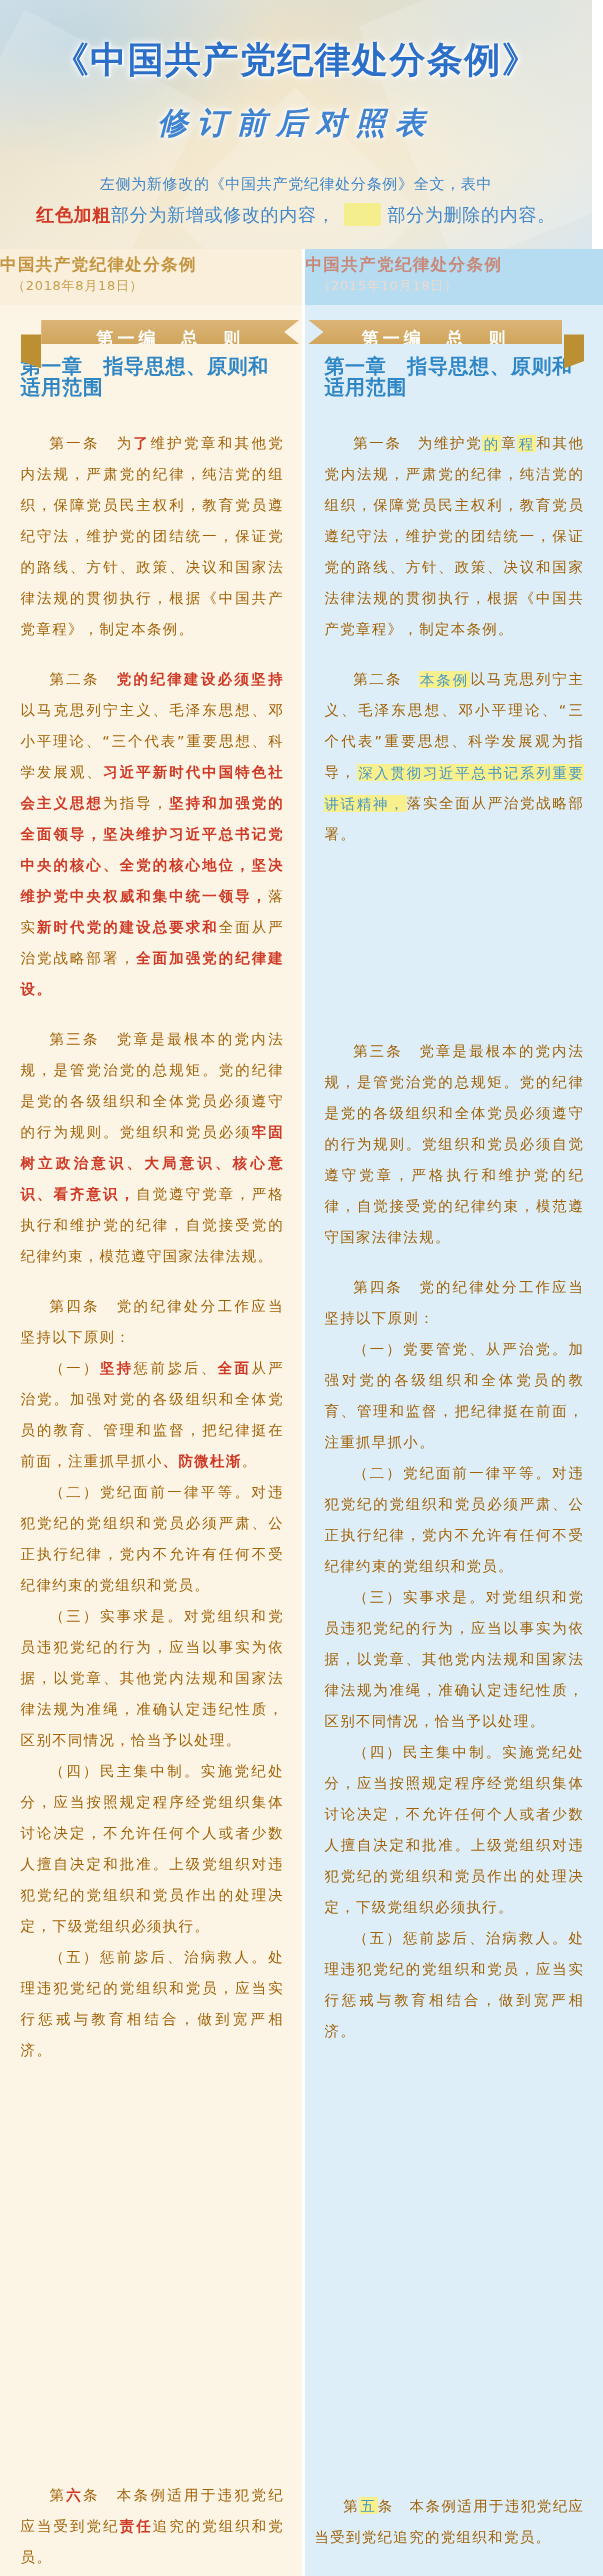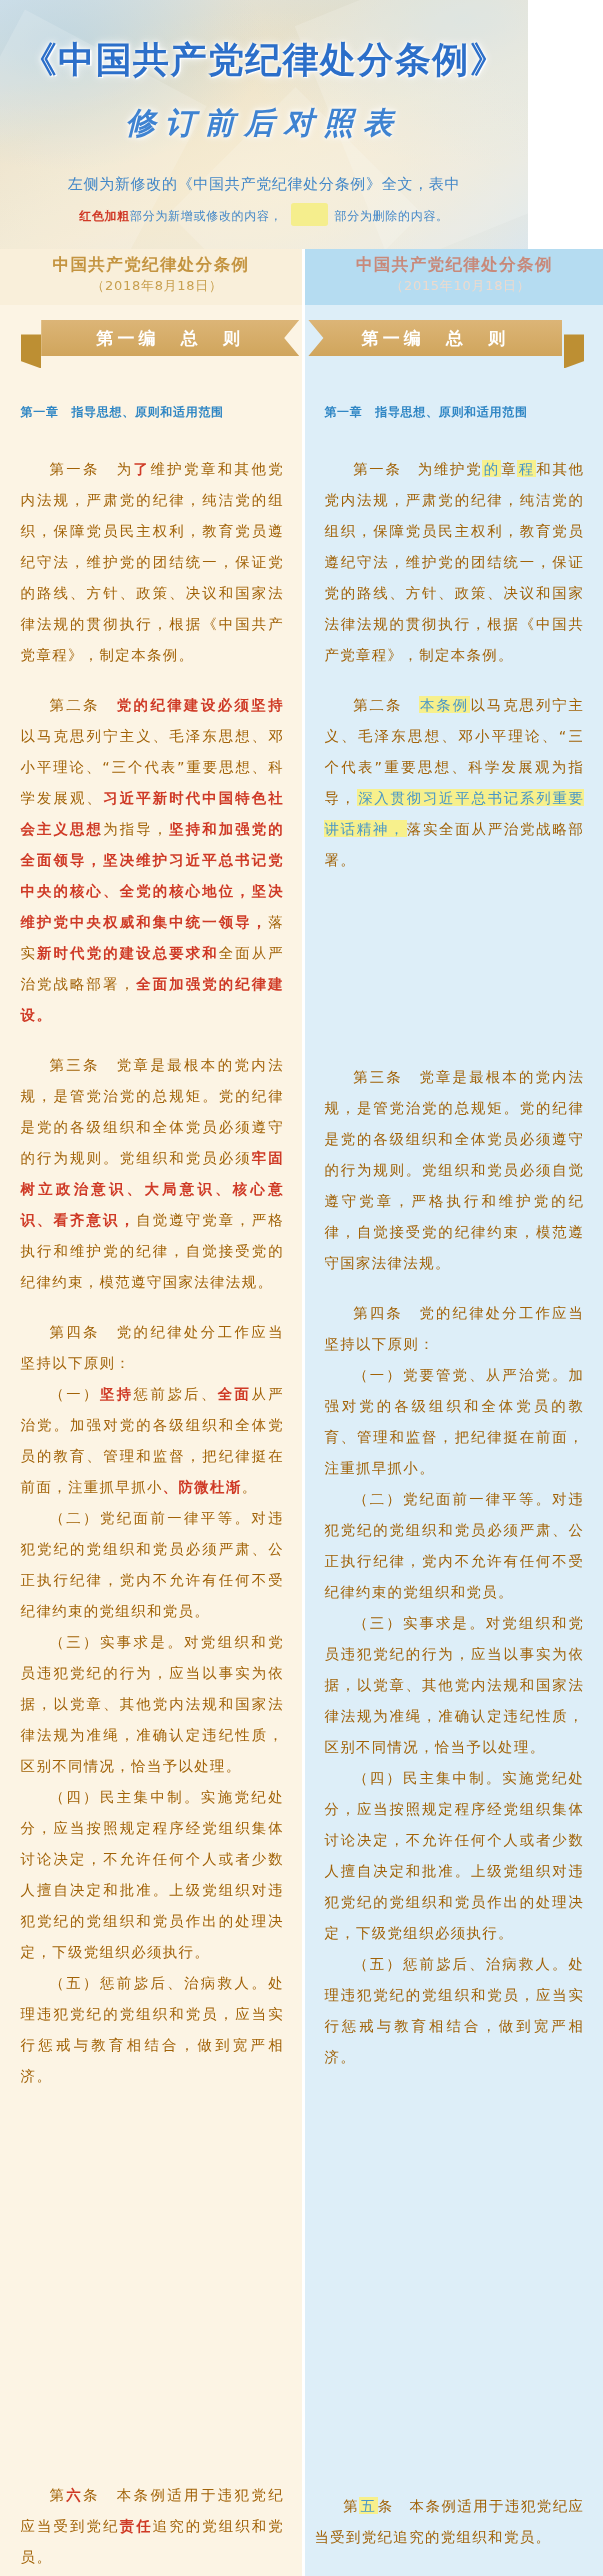--- a/index.html
+++ b/index.html
@@ -3,21 +3,21 @@
 <meta charset="utf-8">
 <style>
   html,body{margin:0;padding:0;}
   body{
     width:604px;height:2576px;overflow:hidden;position:relative;
     font-family:"DejaVu Sans","Liberation Sans",sans-serif;
     background:#ffffff;
   }
   
   .hero{
-    position:relative;width:528px;height:249px;overflow:hidden;
+    position:relative;width:592px;height:249px;overflow:hidden;
     background:
       radial-gradient(ellipse 289px 179px at 12% 18%, rgba(168,205,228,.55), rgba(168,205,228,0) 70%),
       radial-gradient(ellipse 344px 206px at 88% 8%,  rgba(196,222,238,.5), rgba(196,222,238,0) 70%),
       radial-gradient(ellipse 426px 247px at 50% 78%, rgba(247,236,210,.9), rgba(247,236,210,0) 75%),
       linear-gradient(158deg,#d9e4ea 0%,#e9dfc5 32%,#f1e7cf 58%,#d9e6ef 100%);
   }
   .hero .shard{position:absolute;background:rgba(255,255,255,.16);}
   .shard1{width:206px;height:289px;left:-55px;top:41px;transform:rotate(28deg);}
   .shard2{width:234px;height:261px;right:-41px;top:-27.5px;transform:rotate(-22deg);}
   .shard3{width:179px;height:179px;left:206px;top:124px;transform:rotate(45deg);background:rgba(255,255,255,.12);}
@@ -31,60 +31,60 @@
     font-family:Liberation Serif, serif;
     font-size:30px;font-weight:bold;font-style:italic;letter-spacing:9.6px;color:#3f83d1;
     text-shadow:0 0 4.1px #fff,0 0 8.2px #fff;
   }
   .hero-intro1{
     position:absolute;left:0;right:0;top:175px;text-align:center;
     font-size:15px;color:#4287c8;letter-spacing:0.7px;
   }
   .hero-intro2{
     position:absolute;left:0;right:0;top:203px;text-align:center;
-    font-size:12px;color:#4287c8;letter-spacing:0.7px;
+    font-size:18px;color:#4287c8;letter-spacing:0.7px;
   }
   .red-strong{color:#d03926;font-weight:bold;}
   .swatch{
     display:inline-block;width:37px;height:23.4px;background:#f5ee8d;
     border-radius:2.7px;vertical-align:middle;margin:0 6.9px 2.7px 8.2px;
   }
   
   .columns{position:absolute;left:0;top:249px;width:604px;height:2327px;display:flex;}
   .col{position:relative;height:2327px;overflow:hidden;}
   .col-left{width:302px;background:#fcf4e4;}
   .col-gap{width:3.4px;background:#ffffff;}
   .col-right{width:298px;background:#ddeef8;}
-  .col-header{height:56px;text-align:center;padding-top:6.2px;box-sizing:border-box;}
+  .col-header{height:56px;padding-top:6.2px;box-sizing:border-box;}
   .col-left .col-header{background:#f9efda;}
   .col-right .col-header{background:#b5dcf1;}
   .col-header .ch-title{font-size:16.5px;font-weight:bold;line-height:19px;letter-spacing:1.4px;}
   .col-left .ch-title{color:#c49440;}
   .col-right .ch-title{color:#c8897a;}
   .col-header .ch-date{font-size:13px;line-height:15px;margin-top:4.1px;letter-spacing:0.7px;padding-left:12px;}
   .col-left .ch-date{color:#c89f4e;}
   .col-right .ch-date{color:#eedacd;}
   
   .ribbon-row{position:relative;height:36px;margin-top:15px;}
   .ribbon{
-    position:absolute;top:0;height:36px;
+    position:absolute;top:0;height:24px;
     background:linear-gradient(180deg,#dcb577,#d0a55c);
     color:#ffffff;font-size:17px;font-weight:bold;letter-spacing:4.1px;
     text-align:center;line-height:36px;
   }
   .col-left .ribbon{left:20.6px;width:258px;clip-path:polygon(0 0,100% 0,calc(100% - 15px) 50%,100% 100%,0 100%);}
   .col-right .ribbon{right:22px;width:254px;clip-path:polygon(0 0,100% 0,100% 100%,0 100%,15px 50%);}
   .ribbon-fold{position:absolute;top:14.4px;width:20.6px;height:34px;background:#bd8f33;}
   .col-left .ribbon-fold{left:0;clip-path:polygon(0 0,100% 0,100% 100%,0 78%);}
   .col-right .ribbon-fold{right:0;clip-path:polygon(0 0,100% 0,100% 78%,0 100%);}
   
   .col-body{padding:0 18px 0 20.6px;}
   .col-right .col-body{padding:0 19px 0 19px;}
   .chapter{
-    margin-top:46px;font-size:12px;font-weight:bold;color:#2f86c4;
+    font-size:20px;font-weight:bold;color:#2f86c4;
     line-height:20.6px;letter-spacing:0.7px;
   }
   .articles{margin-top:31px;}
   .para{
     margin:0;font-size:14.4px;line-height:31px;color:#4796c8;
     text-align:justify;text-indent:2em;letter-spacing:1.4px;
   }
   .seg-b{color:#a16207;}
   .seg-r{color:#cf3a26;font-weight:bold;}
   .seg-h{color:#4796c8;background:#f7f08c;padding:0.7px 1.4px;}

